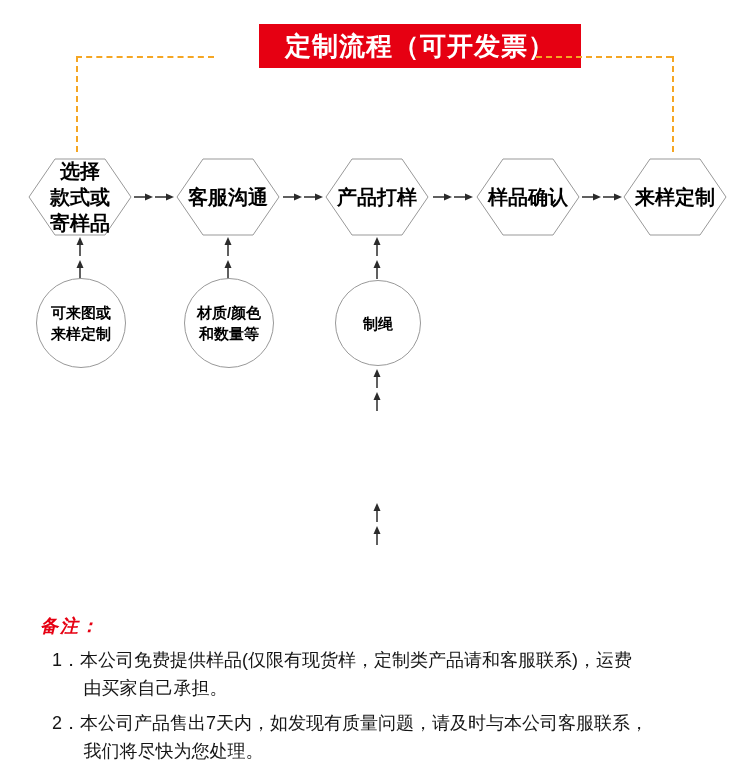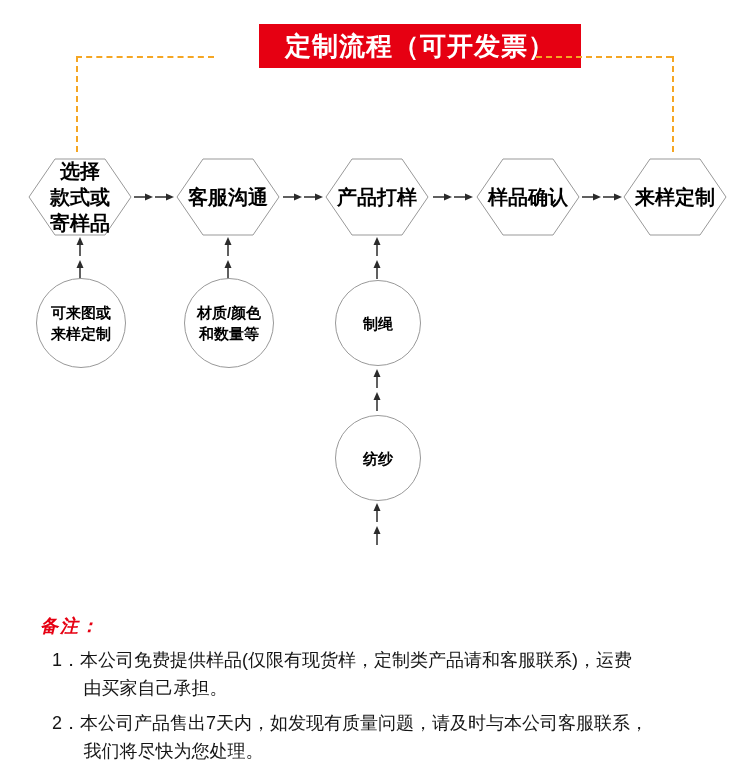--- a/index.html
+++ b/index.html
@@ -148,23 +148,20 @@
     <span style="white-space:pre-line;">可来图或
 来样定制</span>
   </div>
   <div class="circle" style="left:184px; top:278px; width:88px; height:88px;">
     <span style="white-space:pre-line;">材质/颜色
 和数量等</span>
   </div>
   <div class="circle" style="left:335px; top:280px; width:84px; height:84px;">
     <span>制绳</span>
   </div>
-  <div class="circle" style="left:335px; top:415px; width:84px; height:84px;">
-    <span>纺纱</span>
-  </div>
 
   <div class="remark-heading">备注：</div>
   <div class="remarks">
     <div class="remark-item">1．本公司免费提供样品(仅限有现货样，定制类产品请和客服联系)，运费
 由买家自己承担。</div>
     <div class="remark-item">2．本公司产品售出7天内，如发现有质量问题，请及时与本公司客服联系，
 我们将尽快为您处理。</div>
   </div>
 
 </div>

